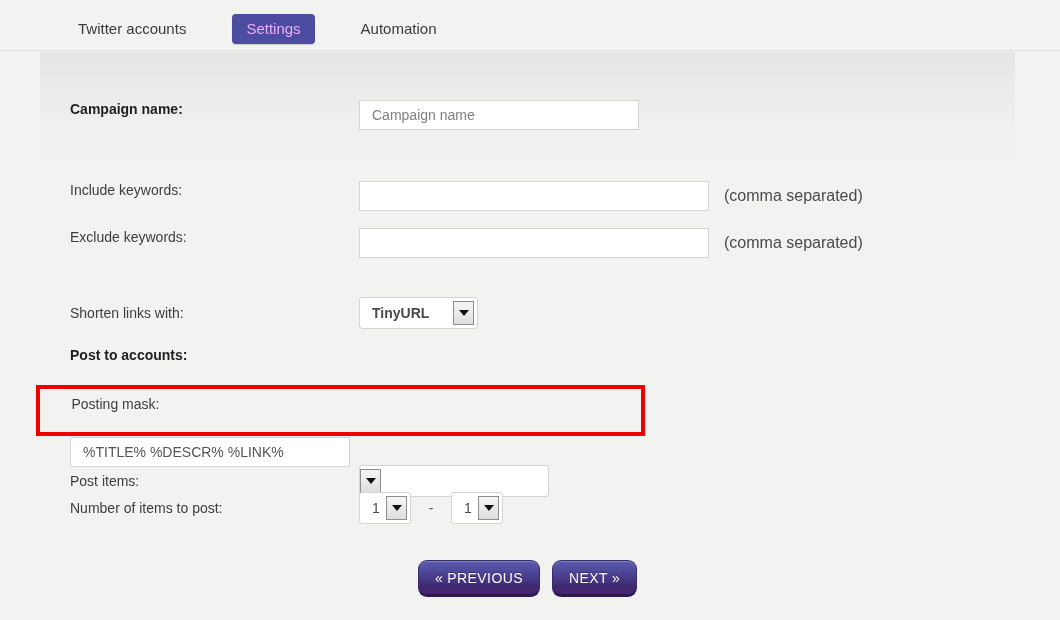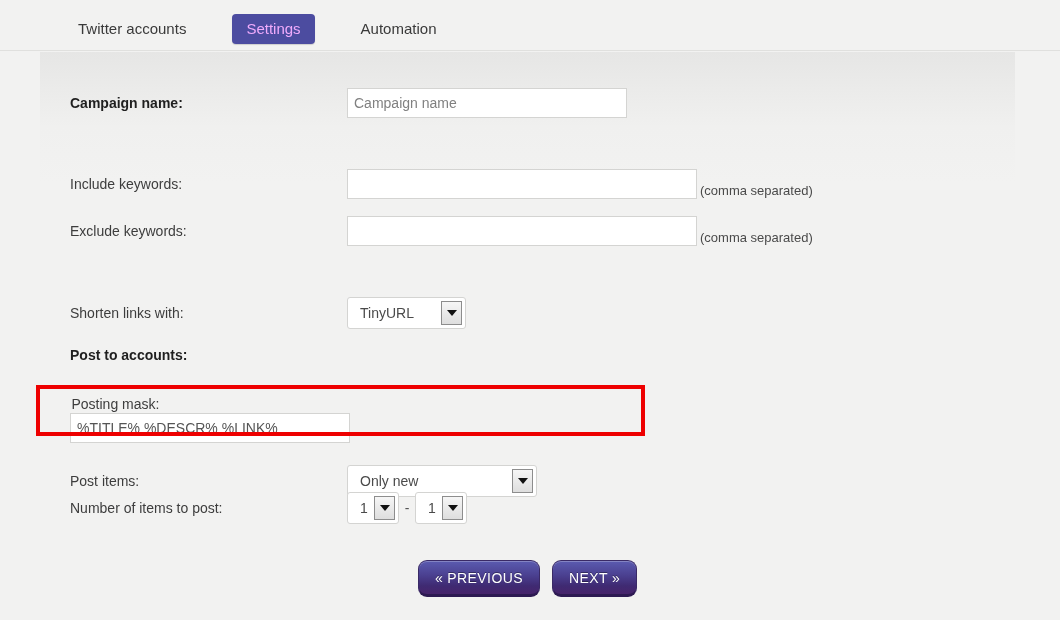--- a/index.html
+++ b/index.html
@@ -69,53 +69,55 @@
     position: relative;
     width: 100%;
     height: 100%;
   }
 
   .row {
     position: absolute;
     display: flex;
     align-items: center;
     left: 30px;
+    gap: 12px;
   }
   .label {
     width: 277px;
     font-size: 14px;
     color: #3d3d3d;
     line-height: 18px;
   }
   .label.bold {
     font-weight: bold;
     color: #1f1f1f;
   }
 
   
   .text-input {
     box-sizing: border-box;
     height: 30px;
     background: #ffffff;
     border: 1px solid #d4d4d2;
     border-radius: 0;
-    padding: 0 6px;
+    padding: 0 12px;
     font-size: 14px;
     font-family: "Liberation Sans", sans-serif;
     color: #555555;
     outline: none;
+    margin-top: 12px;
   }
   .text-input::placeholder { color: #808080; opacity: 1; }
   .input-campaign { width: 280px; }
   .input-keywords { width: 350px; }
   .input-mask { width: 280px; }
 
   .hint {
     margin-left: 3px;
-    font-size: 13px;
+    font-size: 16px;
     color: #4a4a4a;
     white-space: nowrap;
     padding-top: 12px;
     text-align: right;
   }
 
   
   .select {
     box-sizing: border-box;
     height: 32px;
@@ -146,21 +148,21 @@
     align-items: center;
     justify-content: center;
     flex: 0 0 auto;
   }
   .select .sel-arrow .caret {
     width: 0; height: 0;
     border-left: 5px solid transparent;
     border-right: 5px solid transparent;
     border-top: 6px solid #111111;
   }
-  .sel-tinyurl { width: 119px; }
+  .sel-tinyurl { width: 119px; font-weight: bold; }
   .sel-rotate  { width: 98px; }
   .sel-postitems { width: 190px; }
   .sel-num { width: 52px; }
   .dash {
     display: inline-block;
     width: 16px;
     text-align: center;
     color: #555555;
     font-size: 14px;
   }
@@ -252,21 +254,20 @@
     </div>
 
     <div class="row" style="top:343px;flex-direction:column;">
       <div class="label">Posting mask:</div>
       <input class="text-input input-mask" type="text" value="%TITLE% %DESCR% %LINK%" style="">
     </div>
 
     <div class="row" style="top:413px;">
       <div class="label">Post items:</div>
       <div class="select sel-postitems">
-        <span class="sel-value">Only new</span>
         <span class="sel-arrow">
             <span class="caret"></span>
           </span>
       </div>
     </div>
 
     <div class="row" style="top:440px;">
       <div class="label">Number of items to post:</div>
       <div class="select sel-num">
         <span class="sel-value">1</span>

